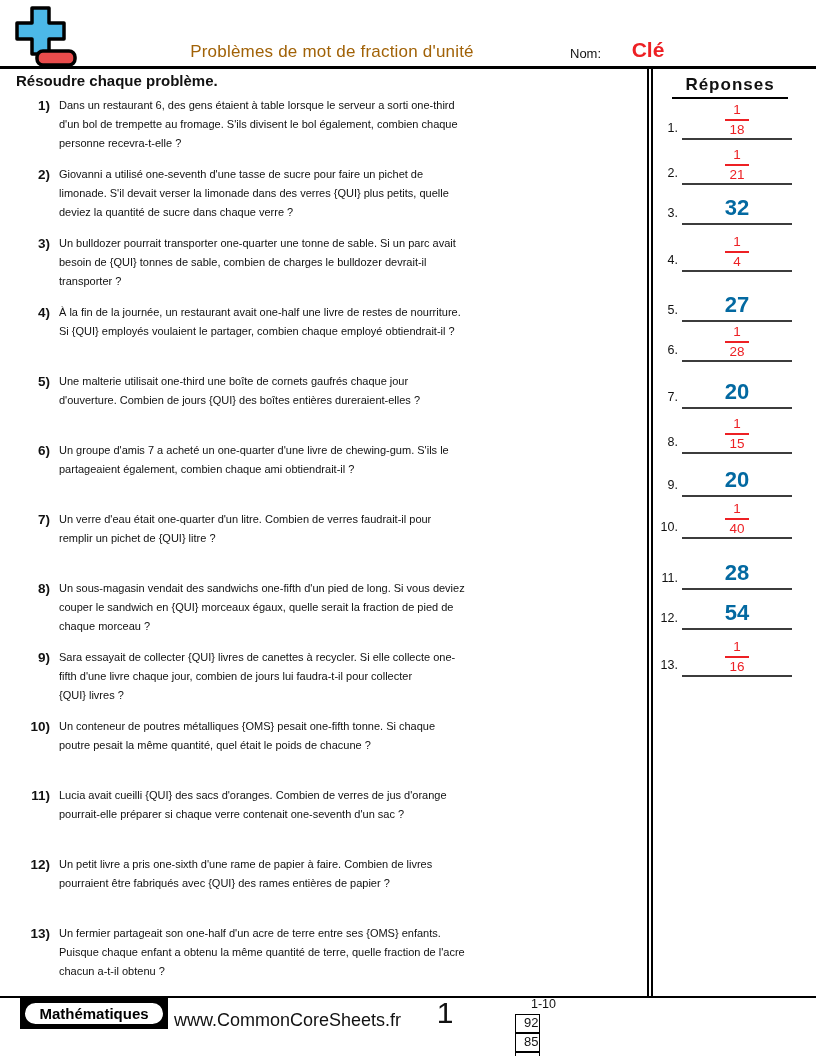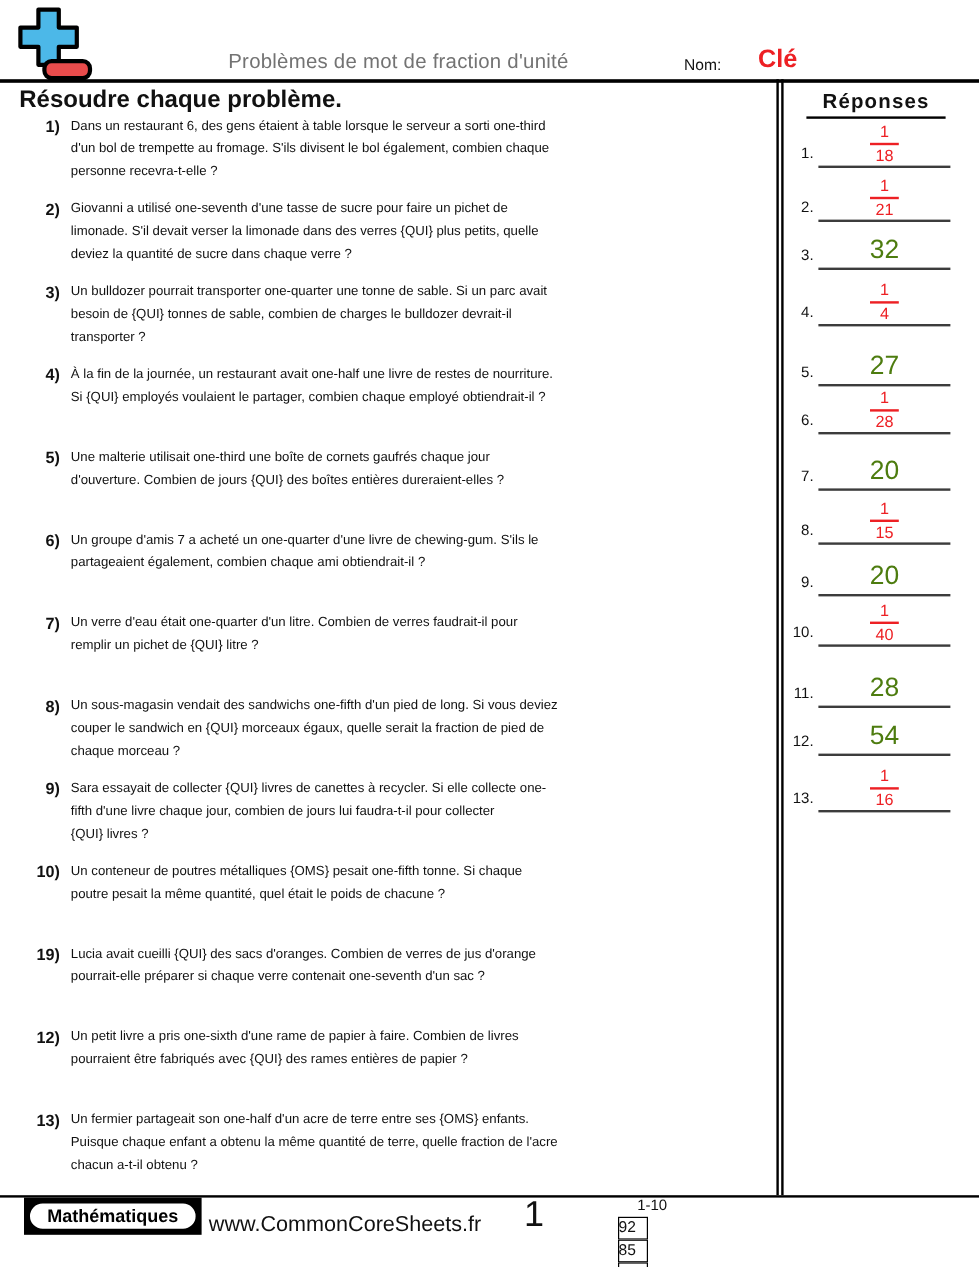--- a/index.html
+++ b/index.html
@@ -3,26 +3,26 @@
 <meta charset="utf-8">
 <style>
   * { margin:0; padding:0; box-sizing:border-box; }
   html,body { background:#ffffff; }
   body { font-family:"Liberation Sans", sans-serif; color:#111; }
   .page { position:relative; width:816px; height:1056px; background:#fff; overflow:hidden; margin:0 auto; }
 
   
   .logo { position:absolute; left:12px; top:4px; width:66px; height:68px; }
   .page-title { position:absolute; left:150px; top:42px; width:364px; text-align:center;
-                font-size:17px; color:#737373; letter-spacing:0.2px; }
+                font-size:17px; color:#a16207; letter-spacing:0.2px; }
   .name-label { position:absolute; left:570px; top:46px; font-size:13px; }
   .name-value { position:absolute; left:608px; top:38px; width:80px; text-align:center;
                 font-size:21px; font-weight:bold; color:#ed2024; }
   .header-rule { position:absolute; left:0; top:66px; width:816px; height:3px; background:#000; }
-  .instructions { position:absolute; left:16px; top:72px; font-size:20px; font-weight:bold; }
+  .instructions { position:absolute; left:16px; top:72px; font-size:15px; font-weight:bold; }
 
   
   .problems { position:absolute; left:0; top:0; width:648px; height:996px; }
   .problem { position:absolute; left:14px; display:flex; }
   .problem .pnum { width:36px; text-align:right; font-weight:bold; font-size:13.5px;
                    line-height:19px; flex:0 0 36px; }
   .problem .ptext { margin-left:9px; width:590px; font-size:11px; line-height:19px;
                     white-space:pre; }
 
   
@@ -31,21 +31,21 @@
   .answers-panel { position:absolute; left:648px; top:66px; width:168px; height:930px; }
   .answers-heading { position:absolute; left:24px; top:9px; width:116px; text-align:center;
                      font-size:17px; font-weight:bold; border-bottom:2px solid #000;
                      padding-bottom:2px; letter-spacing:1px; }
   .answer-row { position:absolute; left:0; width:168px; height:42px; }
   .answer-row .ans-label { position:absolute; left:2px; top:21px; width:28px; text-align:right;
                            font-size:12.5px; }
   .answer-row .ans-line { position:absolute; left:34px; top:38px; width:110px; height:2px;
                           background:#3c3c3c; }
   .answer-row .whole { position:absolute; left:34px; bottom:6px; width:110px; text-align:center;
-                       font-size:22px; font-weight:normal; color:#4d7c0f; }
+                       font-size:22px; font-weight:bold; color:#0369a1; }
   .answer-row .frac { position:absolute; left:34px; bottom:4px; width:110px;
                       display:flex; flex-direction:column; align-items:center; }
   .frac .fnum, .frac .fden { font-size:13.5px; line-height:16px; color:#ed2024; padding:0 2px; }
   .frac .fbar { height:2px; background:#ed2024; width:24px; margin:1px 0; }
 
   
   .footer-rule { position:absolute; left:0; top:996px; width:816px; height:2px; background:#000; }
   .brand-box { position:absolute; left:20px; top:998px; width:148px; height:31px; background:#000;
                display:flex; align-items:center; justify-content:center; }
   .brand-pill { background:#fff; border:2px solid #000; border-radius:15px; width:142px;
@@ -53,21 +53,21 @@
                 font-size:15px; color:#000; }
   .site-url { position:absolute; left:174px; top:1010px; font-size:18px; }
   .page-number { position:absolute; left:430px; top:996px; width:30px; text-align:center;
                  font-size:30px; font-weight:normal; }
   .score-grid { position:absolute; left:516px; top:995px; }
   .score-row { display:flex;flex-direction:column; }
   .score-row + .score-row { margin-top:-1.5px; }
   .score-label { width:40px; text-align:right; margin-right:4px; font-size:12.5px;
                  line-height:19px; }
   .score-cell { width:25px; height:19px; border:1.5px solid #000; margin-left:-1.5px;
-                text-align:left; font-size:13px; line-height:16px; background:#fff; }
+                text-align:right; font-size:13px; line-height:16px; background:#fff; }
   .score-cell.hl { background:#ccdcf5; }
 </style>
 </head>
 <body>
 
 <div class="page">
 
   <div class="logo">
     <svg width="66" height="68" viewBox="0 0 66 68">
       <path d="M 20 4 h 17 v 15 h 15 v 16 h -15 v 15 h -17 v -15 h -15 v -16 h 15 z" fill="#4cb8e8" stroke="#000" stroke-width="3.5" stroke-linejoin="round"></path>
@@ -130,21 +130,21 @@
         <div class="ptext">Sara essayait de collecter {QUI} livres de canettes à recycler. Si elle collecte one-
 fifth d'une livre chaque jour, combien de jours lui faudra-t-il pour collecter
 {QUI} livres ?</div>
       </div>
     <div class="problem" style="top:717px">
         <span class="pnum">10)</span>
         <div class="ptext">Un conteneur de poutres métalliques {OMS} pesait one-fifth tonne. Si chaque
 poutre pesait la même quantité, quel était le poids de chacune ?</div>
       </div>
     <div class="problem" style="top:786px">
-        <span class="pnum">19)</span>
+        <span class="pnum">11)</span>
         <div class="ptext">Lucia avait cueilli {QUI} des sacs d'oranges. Combien de verres de jus d'orange
 pourrait-elle préparer si chaque verre contenait one-seventh d'un sac ?</div>
       </div>
     <div class="problem" style="top:855px">
         <span class="pnum">12)</span>
         <div class="ptext">Un petit livre a pris one-sixth d'une rame de papier à faire. Combien de livres
 pourraient être fabriqués avec {QUI} des rames entières de papier ?</div>
       </div>
     <div class="problem" style="top:924px">
         <span class="pnum">13)</span>

